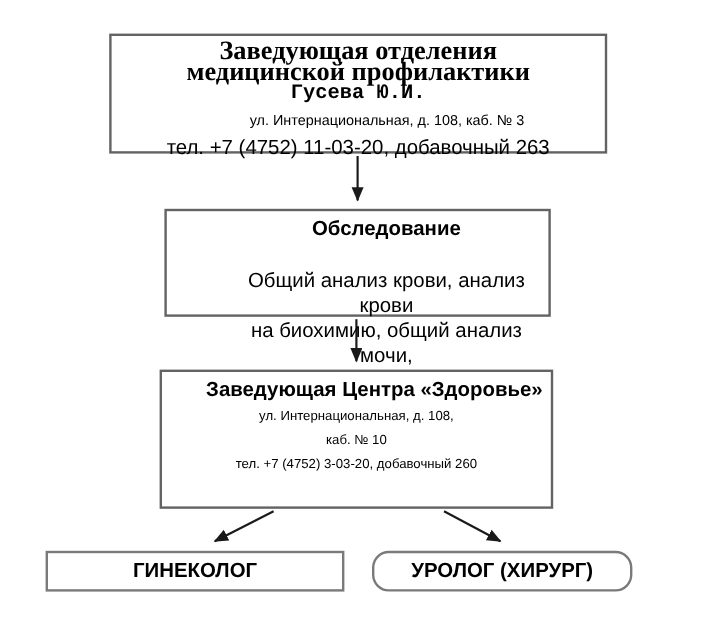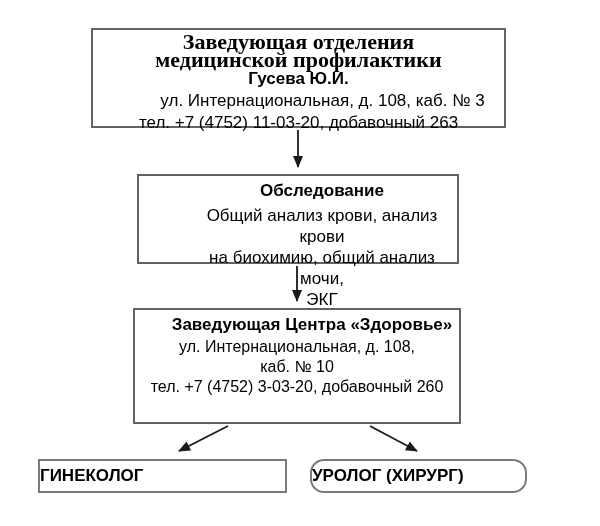--- a/index.html
+++ b/index.html
@@ -30,47 +30,47 @@
   .box1 { left: 91px; top: 28px; width: 415px; height: 100px; padding-top: 3px; }
   .box1 .title {
     font-family: "Liberation Serif", serif;
     font-weight: bold;
     font-size: 22px;
     line-height: 18px;
     max-width: 350px;
     margin: 0 auto;
   }
   .box1 .person {
-    font-family: Liberation Sans, sans-serif;
+    font-family: Liberation Mono, monospace;
     font-weight: bold;
     font-size: 17px;
     line-height: 18px;
     margin-top: 1px;
   }
-  .box1 .addr { font-size: 17px; line-height: 21px; margin-top: 2px; padding-left: 48px; }
+  .box1 .addr { font-size: 12px; line-height: 21px; margin-top: 2px; padding-left: 48px; }
   .box1 .phone { font-size: 17px; line-height: 21px; margin-top: 1px; }
 
   
   .box2 { left: 137px; top: 174px; width: 322px; height: 90px; padding-top: 6px; padding-left: 48px; }
   .box2 .title { font-weight: bold; font-size: 17px; line-height: 18px; }
   .box2 .body-line { font-size: 17px; line-height: 21px; }
-  .box2 .body { margin-top: 5px; }
+  .box2 .body { margin-top: 23px; }
 
   
   .box3 { left: 133px; top: 308px; width: 328px; height: 116px; padding-top: 6px; }
   .box3 .title { font-weight: bold; font-size: 17px; line-height: 18px; padding-left: 30px; }
   .box3 .person { font-weight: bold; font-size: 17px; line-height: 18px; margin-top: 8px; }
   .box3 .lines { margin-top: 3px; }
-  .box3 .line { font-size: 16px; line-height: 20px; }
+  .box3 .line { font-size: 11px; line-height: 20px; }
 
   
   .box4, .box5 {
     top: 459px; height: 34px;
     border: 2px solid #7a7a7a;
-    display: flex; align-items: center; 
+    display: flex; align-items: center; justify-content: center;
     font-weight: bold; font-size: 17px;
   }
   .box4 { left: 38px;  width: 249px; }
   .box5 { left: 310px; width: 217px; border-radius: 14px; }
 </style>
 </head>
 <body>
 
 <div class="canvas">
 

